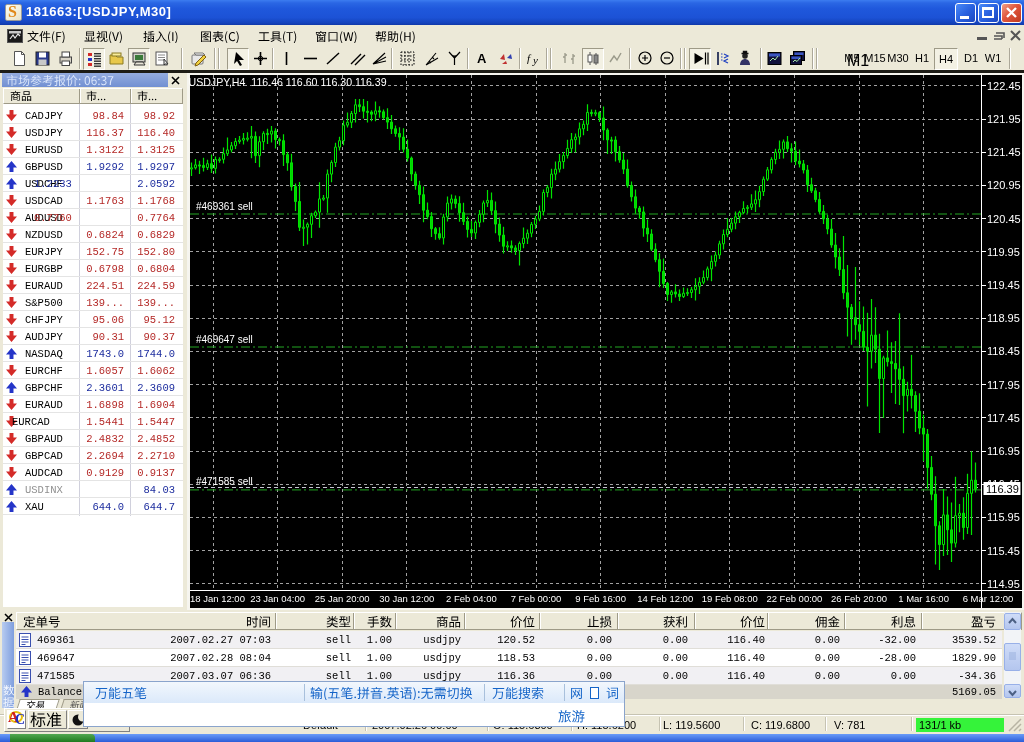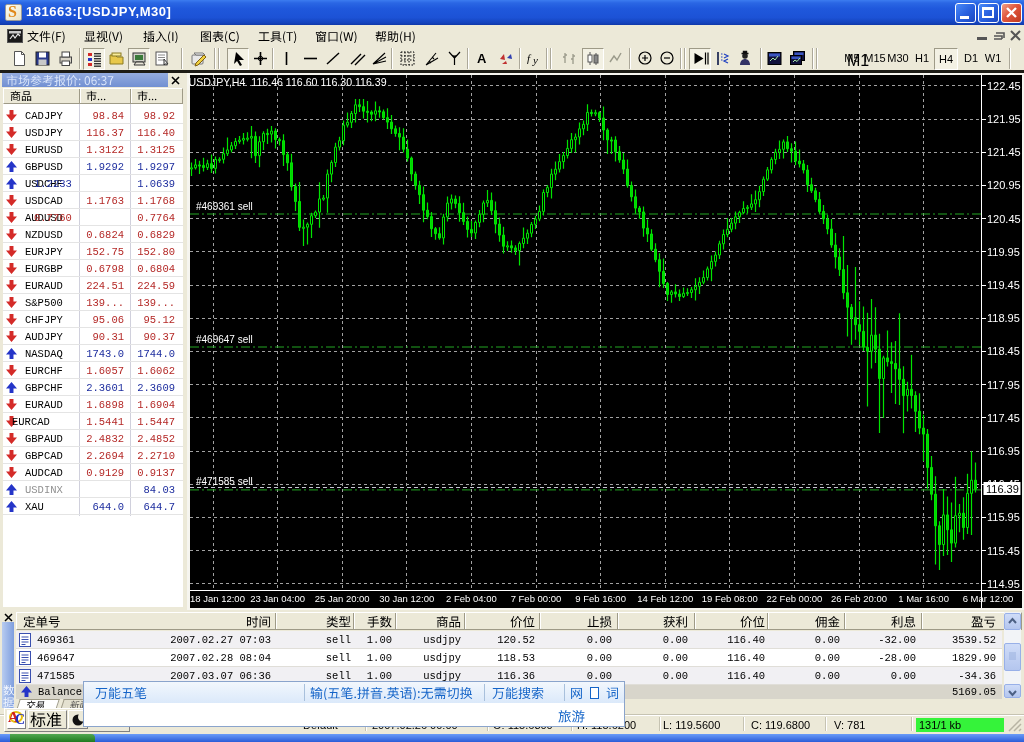--- a/index.html
+++ b/index.html
@@ -328,21 +328,21 @@
     <div class="abs mono" style="left:85px;top:144px;width:90px;text-align:right;color:#b42826">1.3125</div>
     <div class="abs" style="left:3px;top:174px;width:180px;height:1px;background:#e4e4e4"></div>
     <div class="arru" style="left:6px;top:161px"></div>
     <div class="abs mono" style="left:25px;top:161px;color:#000">GBPUSD</div>
     <div class="abs mono" style="left:34px;top:161px;width:90px;text-align:right;color:#1c2c9e">1.9292</div>
     <div class="abs mono" style="left:85px;top:161px;width:90px;text-align:right;color:#1c2c9e">1.9297</div>
     <div class="abs" style="left:3px;top:191px;width:180px;height:1px;background:#e4e4e4"></div>
     <div class="arru" style="left:6px;top:178px"></div>
     <div class="abs mono" style="left:25px;top:178px;color:#000">USDCHF</div>
     <div class="abs mono" style="left:34px;top:178px;width:90px;text-align:left;color:#1c2c9e">1.2233</div>
-    <div class="abs mono" style="left:85px;top:178px;width:90px;text-align:right;color:#1c2c9e">1.0639</div>
+    <div class="abs mono" style="left:85px;top:178px;width:90px;text-align:right;color:#1c2c9e">2.0592</div>
     <div class="abs" style="left:3px;top:208px;width:180px;height:1px;background:#e4e4e4"></div>
     <div class="arrd" style="left:6px;top:195px"></div>
     <div class="abs mono" style="left:25px;top:195px;color:#000">USDCAD</div>
     <div class="abs mono" style="left:34px;top:195px;width:90px;text-align:right;color:#b42826">1.1763</div>
     <div class="abs mono" style="left:85px;top:195px;width:90px;text-align:right;color:#b42826">1.1768</div>
     <div class="abs" style="left:3px;top:225px;width:180px;height:1px;background:#e4e4e4"></div>
     <div class="arrd" style="left:6px;top:212px"></div>
     <div class="abs mono" style="left:25px;top:212px;color:#000">AUDUSD</div>
     <div class="abs mono" style="left:34px;top:212px;width:90px;text-align:left;color:#b42826">0.7760</div>
     <div class="abs mono" style="left:85px;top:212px;width:90px;text-align:right;color:#b42826">0.7764</div>

